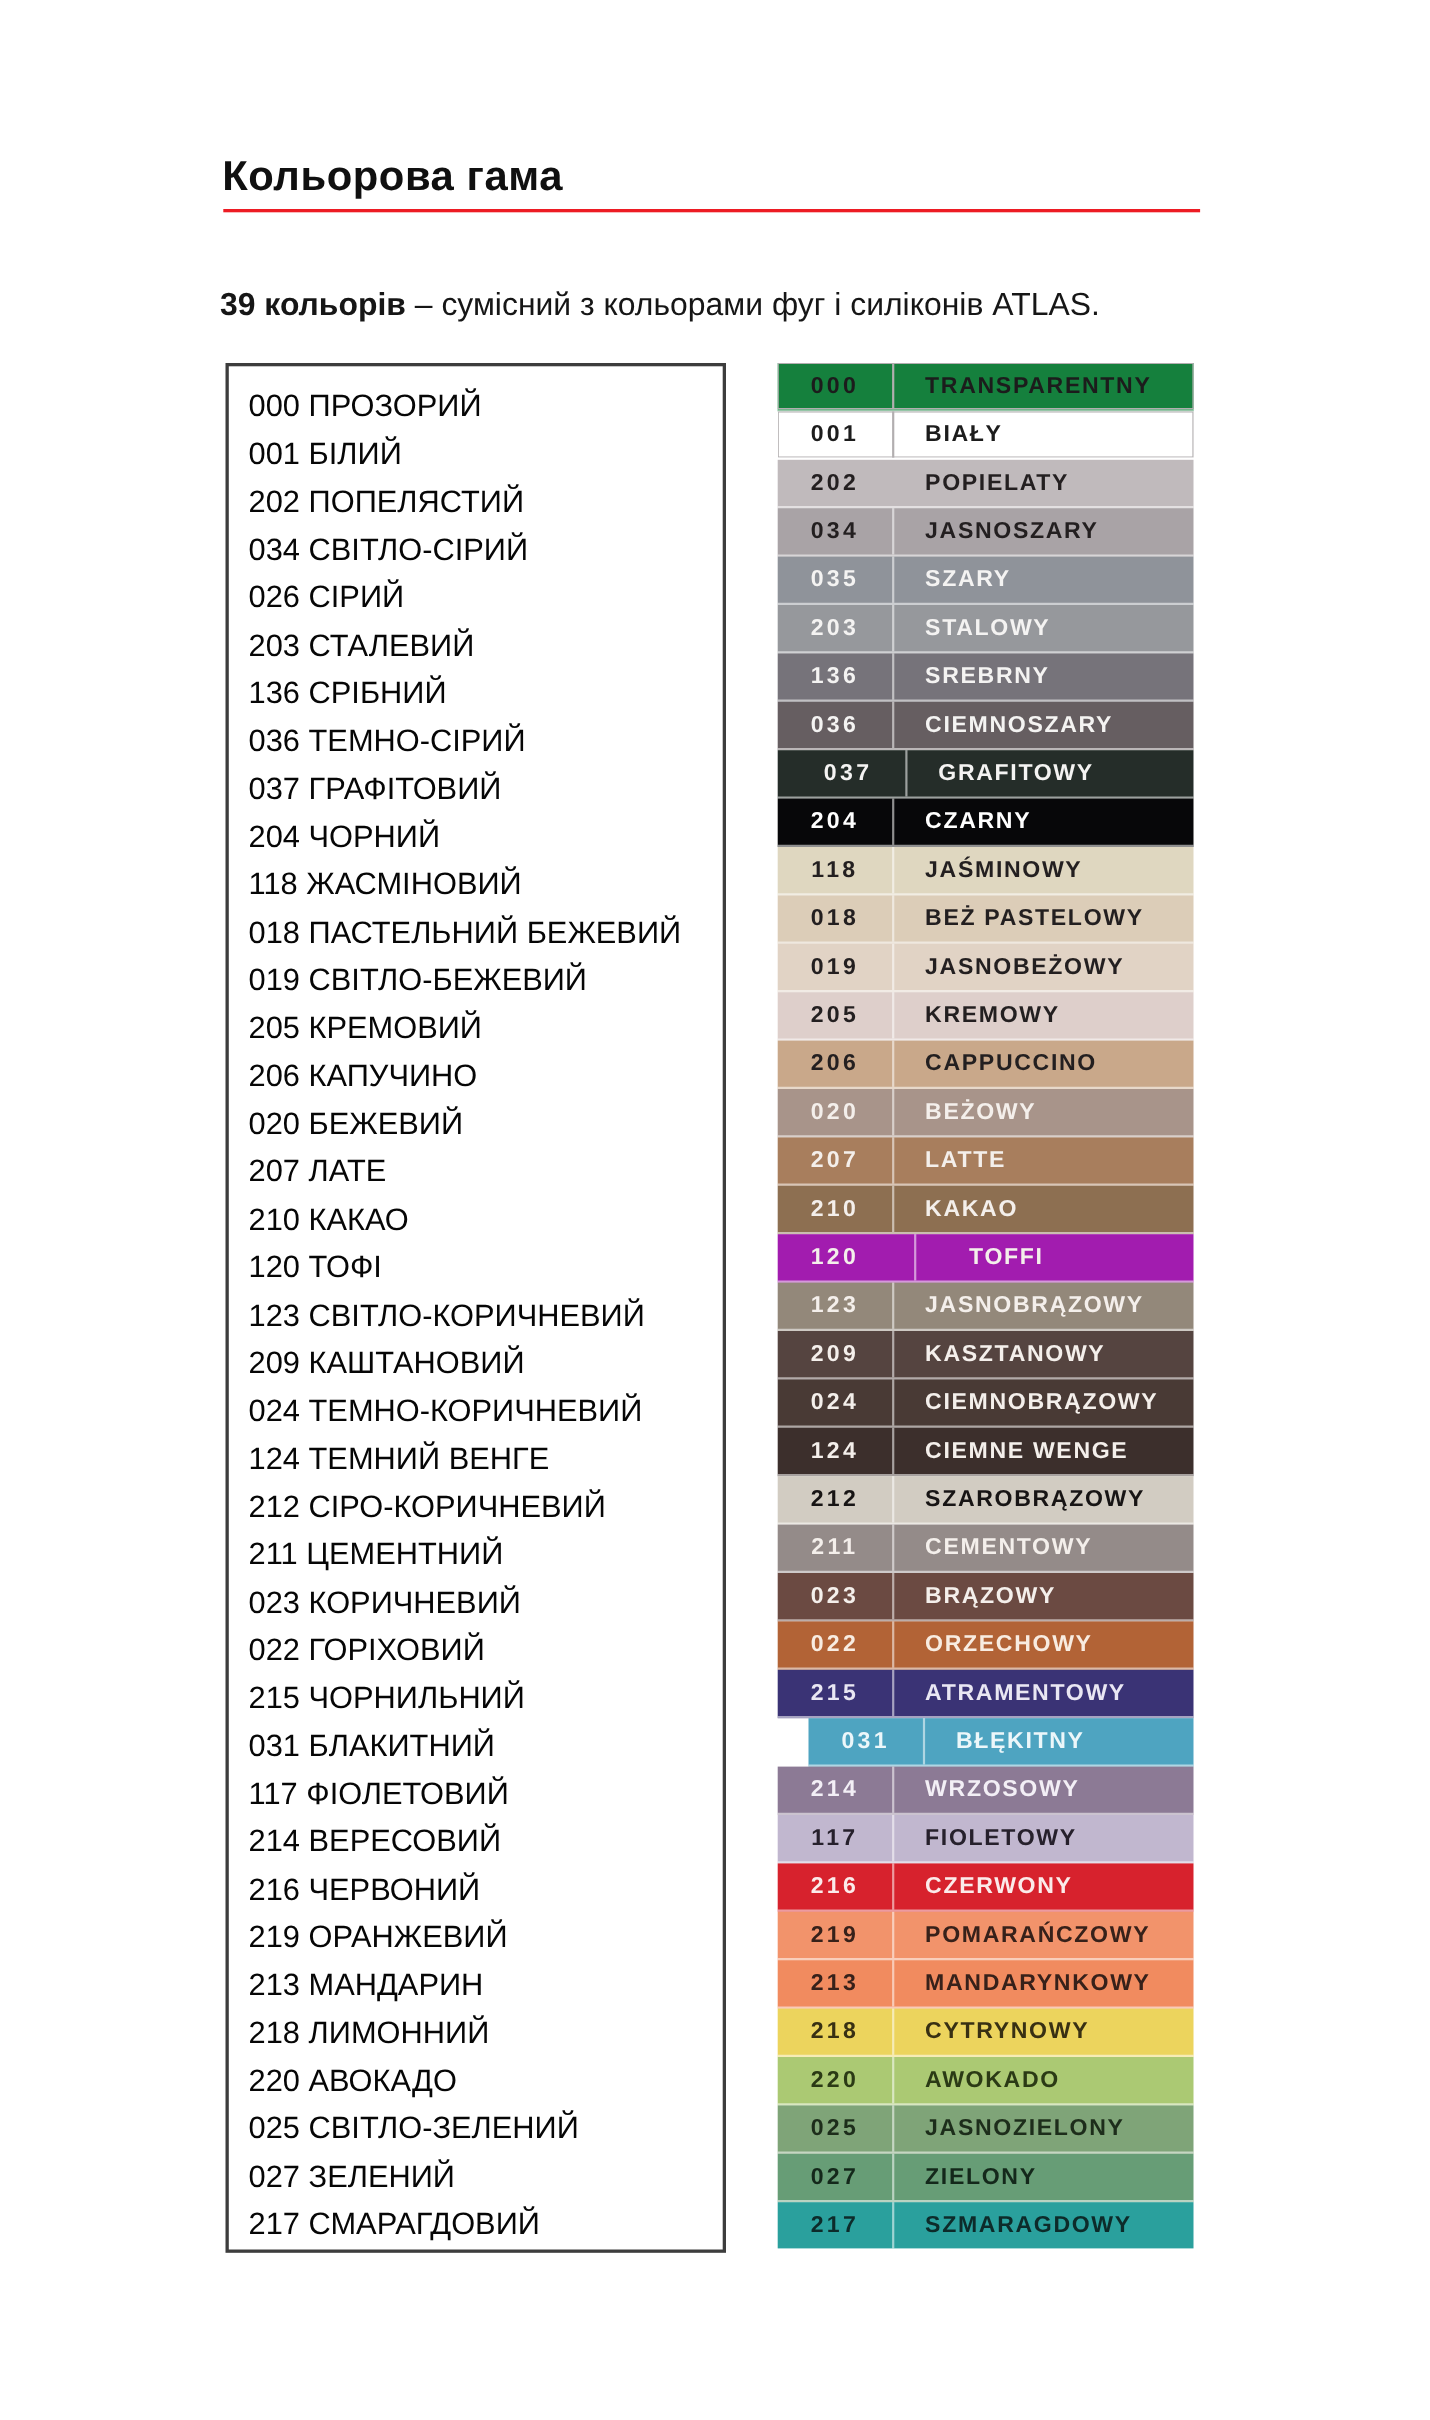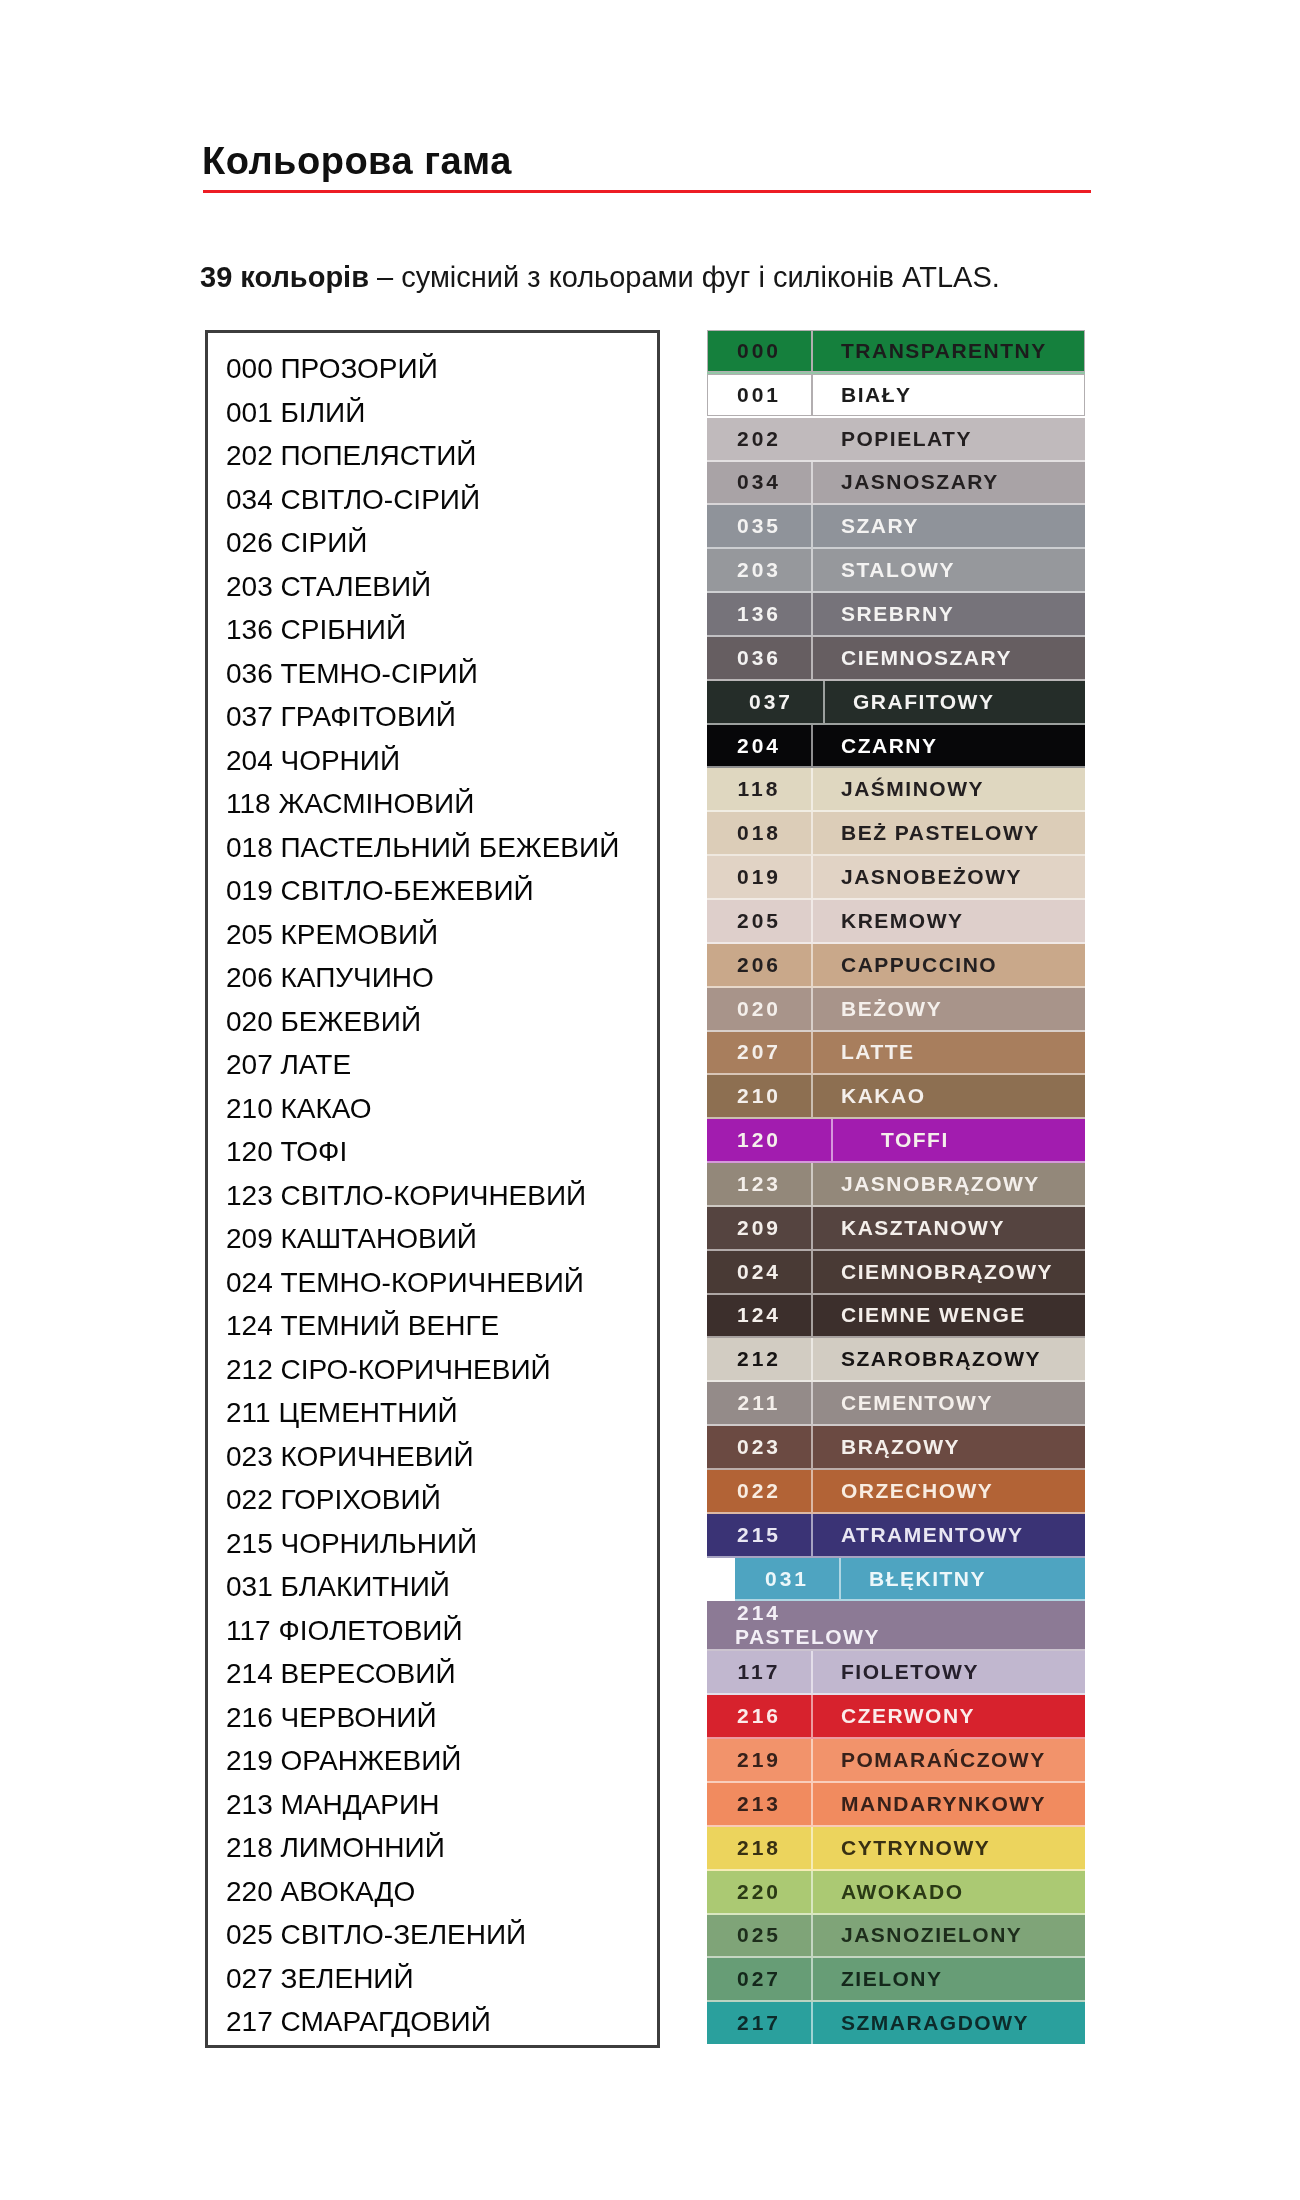--- a/index.html
+++ b/index.html
@@ -252,24 +252,24 @@
       <div class="sw-row" style="background: rgb(58, 51, 117); color: rgb(233, 231, 243);">
         <div class="sw-code">215</div>
         <div class="sw-div"></div>
         <div class="sw-name">ATRAMENTOWY</div>
       </div>
       <div class="sw-row" style="background: rgb(78, 164, 193); color: rgb(236, 247, 250); margin-left: 28px;">
         <div class="sw-code">031</div>
         <div class="sw-div"></div>
         <div class="sw-name">BŁĘKITNY</div>
       </div>
-      <div class="sw-row" style="background: rgb(140, 122, 149); color: rgb(243, 239, 246); flex-direction: column;">
+      <div class="sw-row" style="background: rgb(140, 122, 149); color: rgb(243, 239, 246);">
         <div class="sw-code">214</div>
         <div class="sw-div"></div>
-        <div class="sw-name">PASTELOWY</div>
+        <div class="sw-name">WRZOSOWY</div>
       </div>
       <div class="sw-row" style="background: rgb(193, 183, 207); color: rgb(38, 32, 44);">
         <div class="sw-code">117</div>
         <div class="sw-div"></div>
         <div class="sw-name">FIOLETOWY</div>
       </div>
       <div class="sw-row" style="background: rgb(215, 34, 45); color: rgb(251, 235, 234);">
         <div class="sw-code">216</div>
         <div class="sw-div"></div>
         <div class="sw-name">CZERWONY</div>

